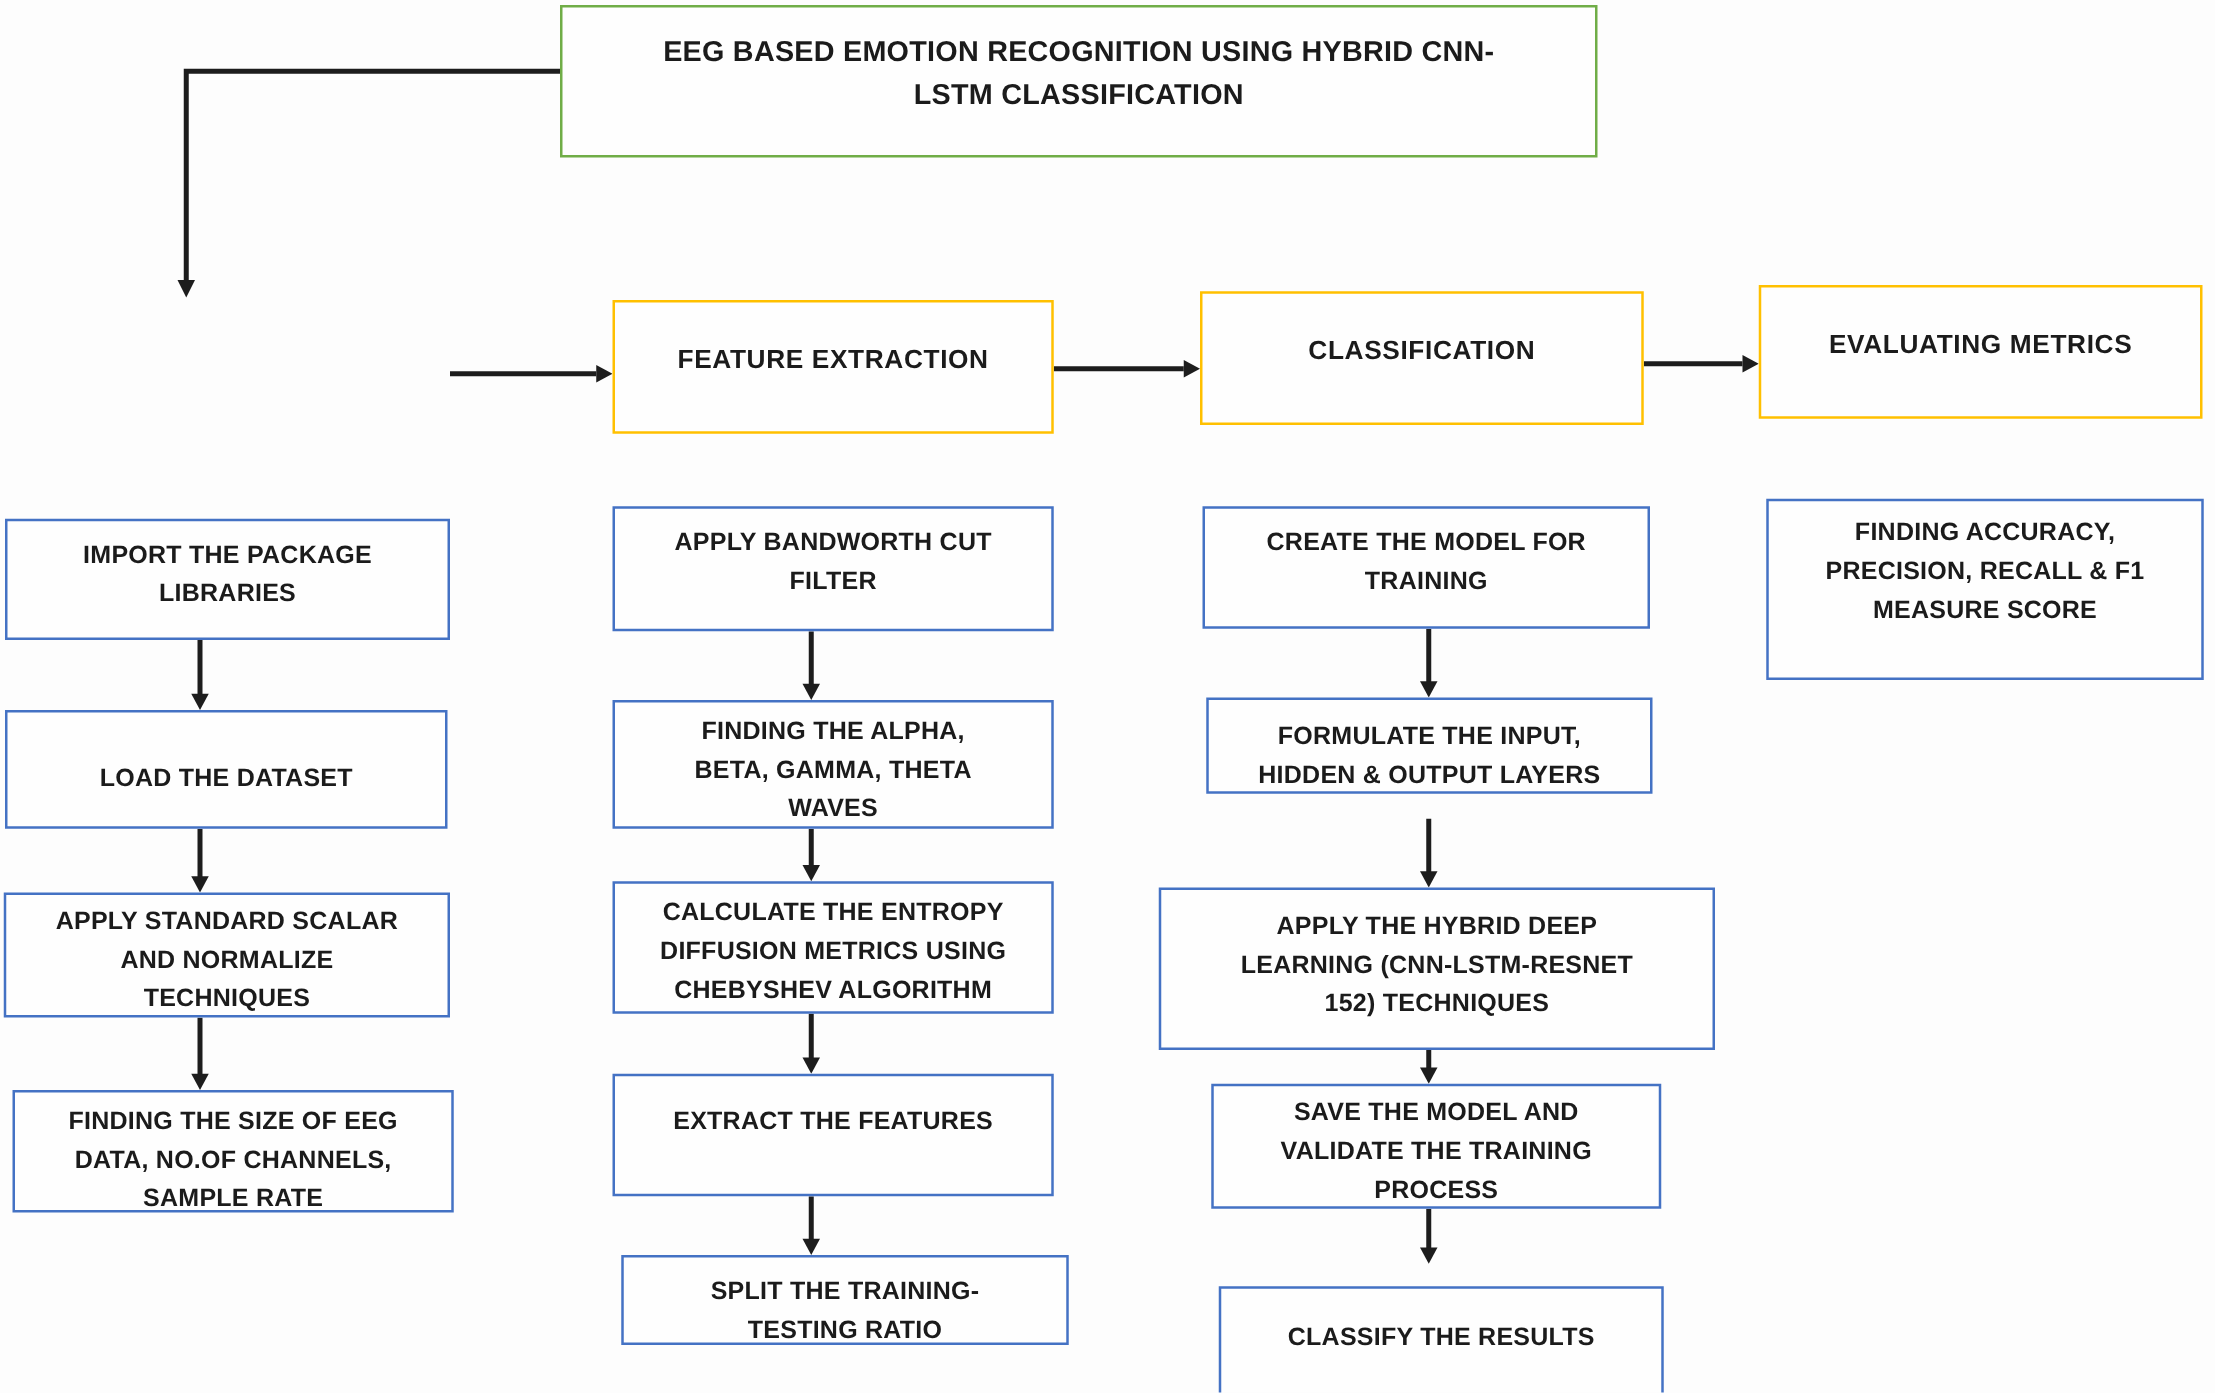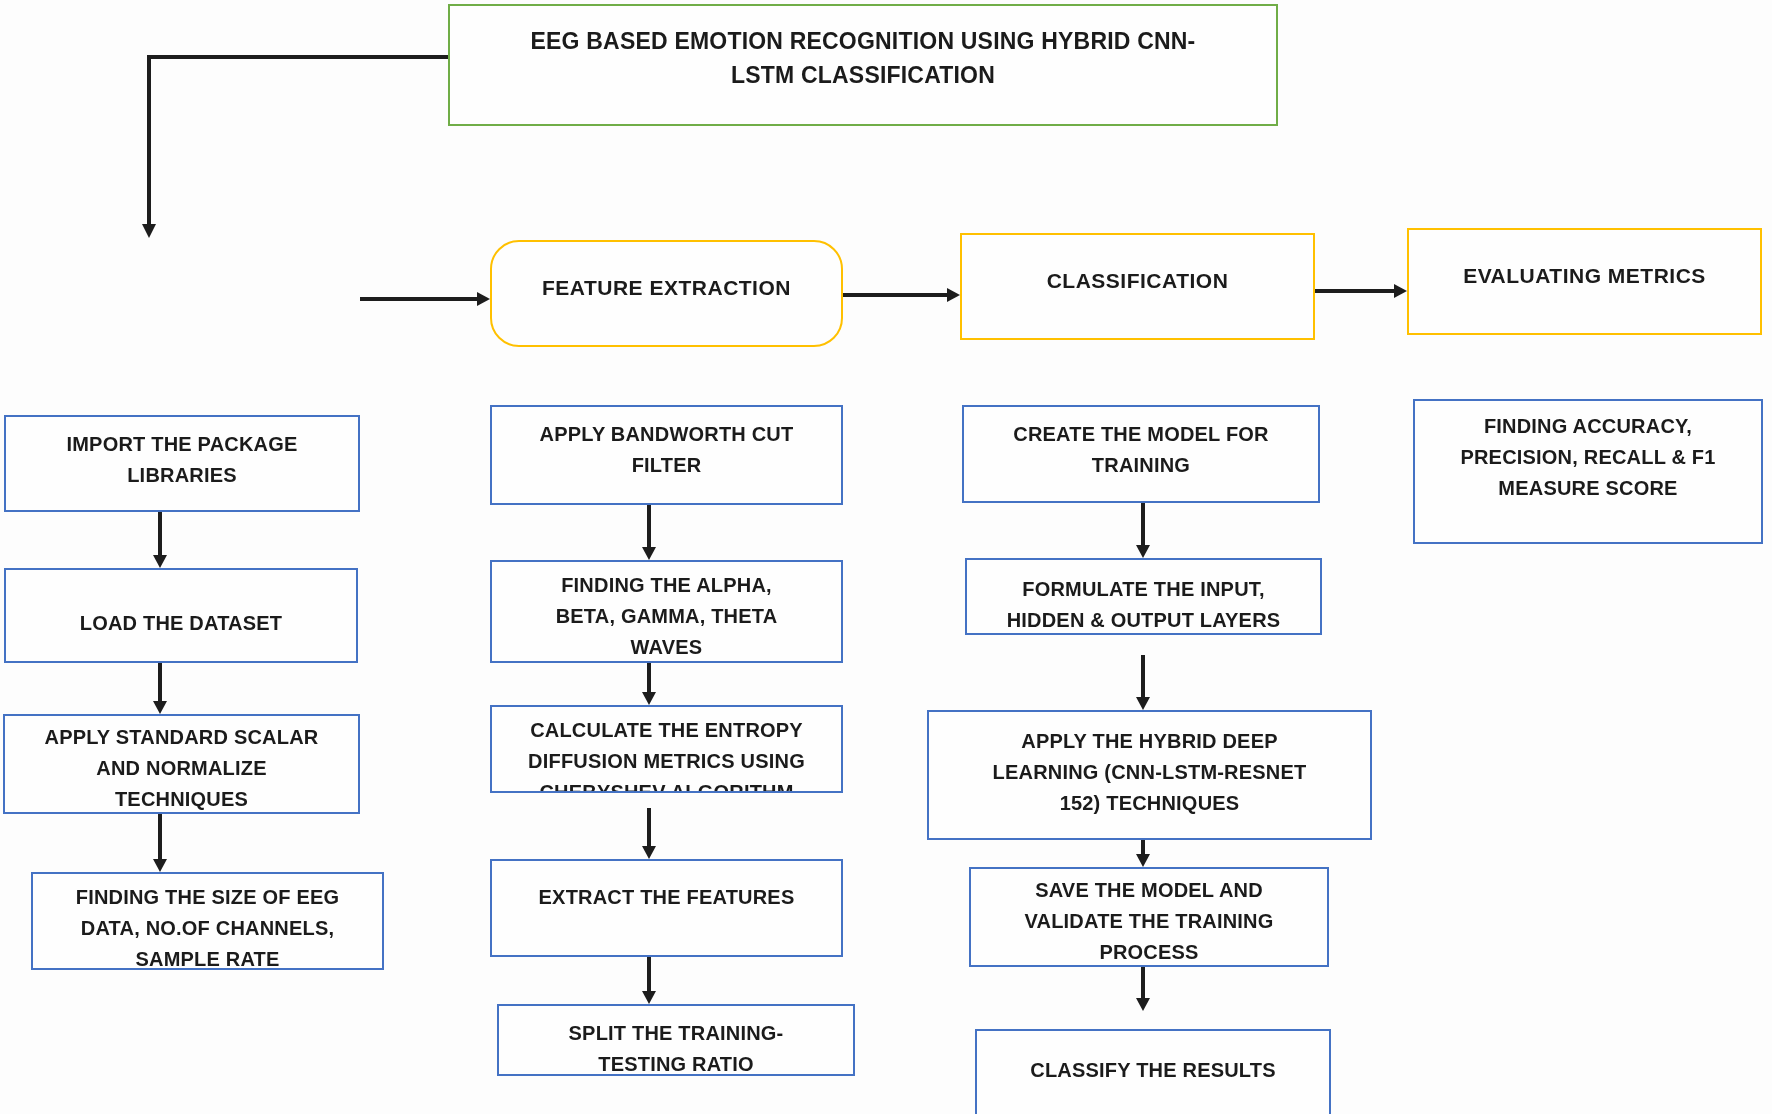--- a/index.html
+++ b/index.html
@@ -127,40 +127,40 @@
     </g>
     <g>
       <line x1="1143" y1="967" x2="1143" y2="999"></line>
       <polygon points="1136,998 1150,998 1143,1011"></polygon>
     </g>
   </svg>
 
   <div class="box title-box" style="left:448px; top:4px; width:830px; height:122px; padding-top:18px;">EEG BASED EMOTION RECOGNITION USING HYBRID CNN-
 LSTM CLASSIFICATION</div>
 
-  <div class="box stage-box" style="left:490px; top:240px; width:353px; height:107px; padding-top:30px;border-radius:29px;">FEATURE EXTRACTION</div>
+  <div class="box stage-box" style="left:490px; top:240px; width:353px; height:107px; padding-top:30px;">FEATURE EXTRACTION</div>
   <div class="box stage-box" style="left:960px; top:233px; width:355px; height:107px; padding-top:30px;">CLASSIFICATION</div>
   <div class="box stage-box" style="left:1407px; top:228px; width:355px; height:107px; padding-top:30px;">EVALUATING METRICS</div>
 
   <div class="box step-box" style="left:4px; top:415px; width:356px; height:97px; padding-top:12px;">IMPORT THE PACKAGE
 LIBRARIES</div>
   <div class="box step-box" style="left:4px; top:568px; width:354px; height:95px; padding-top:38px;">LOAD THE DATASET</div>
   <div class="box step-box" style="left:3px; top:714px; width:357px; height:100px; padding-top:6px;">APPLY STANDARD SCALAR
 AND NORMALIZE
 TECHNIQUES</div>
-  <div class="box step-box" style="left:10px; top:872px; width:353px; height:98px; padding-top:8px;margin-left:21px;">FINDING THE SIZE OF EEG
+  <div class="box step-box" style="left:10px; top:872px; width:353px; height:98px; padding-top:8px;">FINDING THE SIZE OF EEG
 DATA, NO.OF CHANNELS,
 SAMPLE RATE</div>
 
   <div class="box step-box" style="left:490px; top:405px; width:353px; height:100px; padding-top:12px;">APPLY BANDWORTH CUT
 FILTER</div>
   <div class="box step-box" style="left:490px; top:560px; width:353px; height:103px; padding-top:8px;">FINDING THE ALPHA,
 BETA, GAMMA, THETA
 WAVES</div>
-  <div class="box step-box" style="left:490px; top:705px; width:353px; height:88px; padding-top:8px;">CALCULATE THE ENTROPY
+  <div class="box step-box" style="left:490px; top:705px; width:353px; height:106px; padding-top:8px;">CALCULATE THE ENTROPY
 DIFFUSION METRICS USING
 CHEBYSHEV ALGORITHM</div>
   <div class="box step-box" style="left:490px; top:859px; width:353px; height:98px; padding-top:21px;">EXTRACT THE FEATURES</div>
   <div class="box step-box" style="left:497px; top:1004px; width:358px; height:72px; padding-top:12px;">SPLIT THE TRAINING-
 TESTING RATIO</div>
 
   <div class="box step-box" style="left:962px; top:405px; width:358px; height:98px; padding-top:12px;">CREATE THE MODEL FOR
 TRAINING</div>
   <div class="box step-box" style="left:965px; top:558px; width:357px; height:77px; padding-top:14px;">FORMULATE THE INPUT,
 HIDDEN &amp; OUTPUT LAYERS</div>

